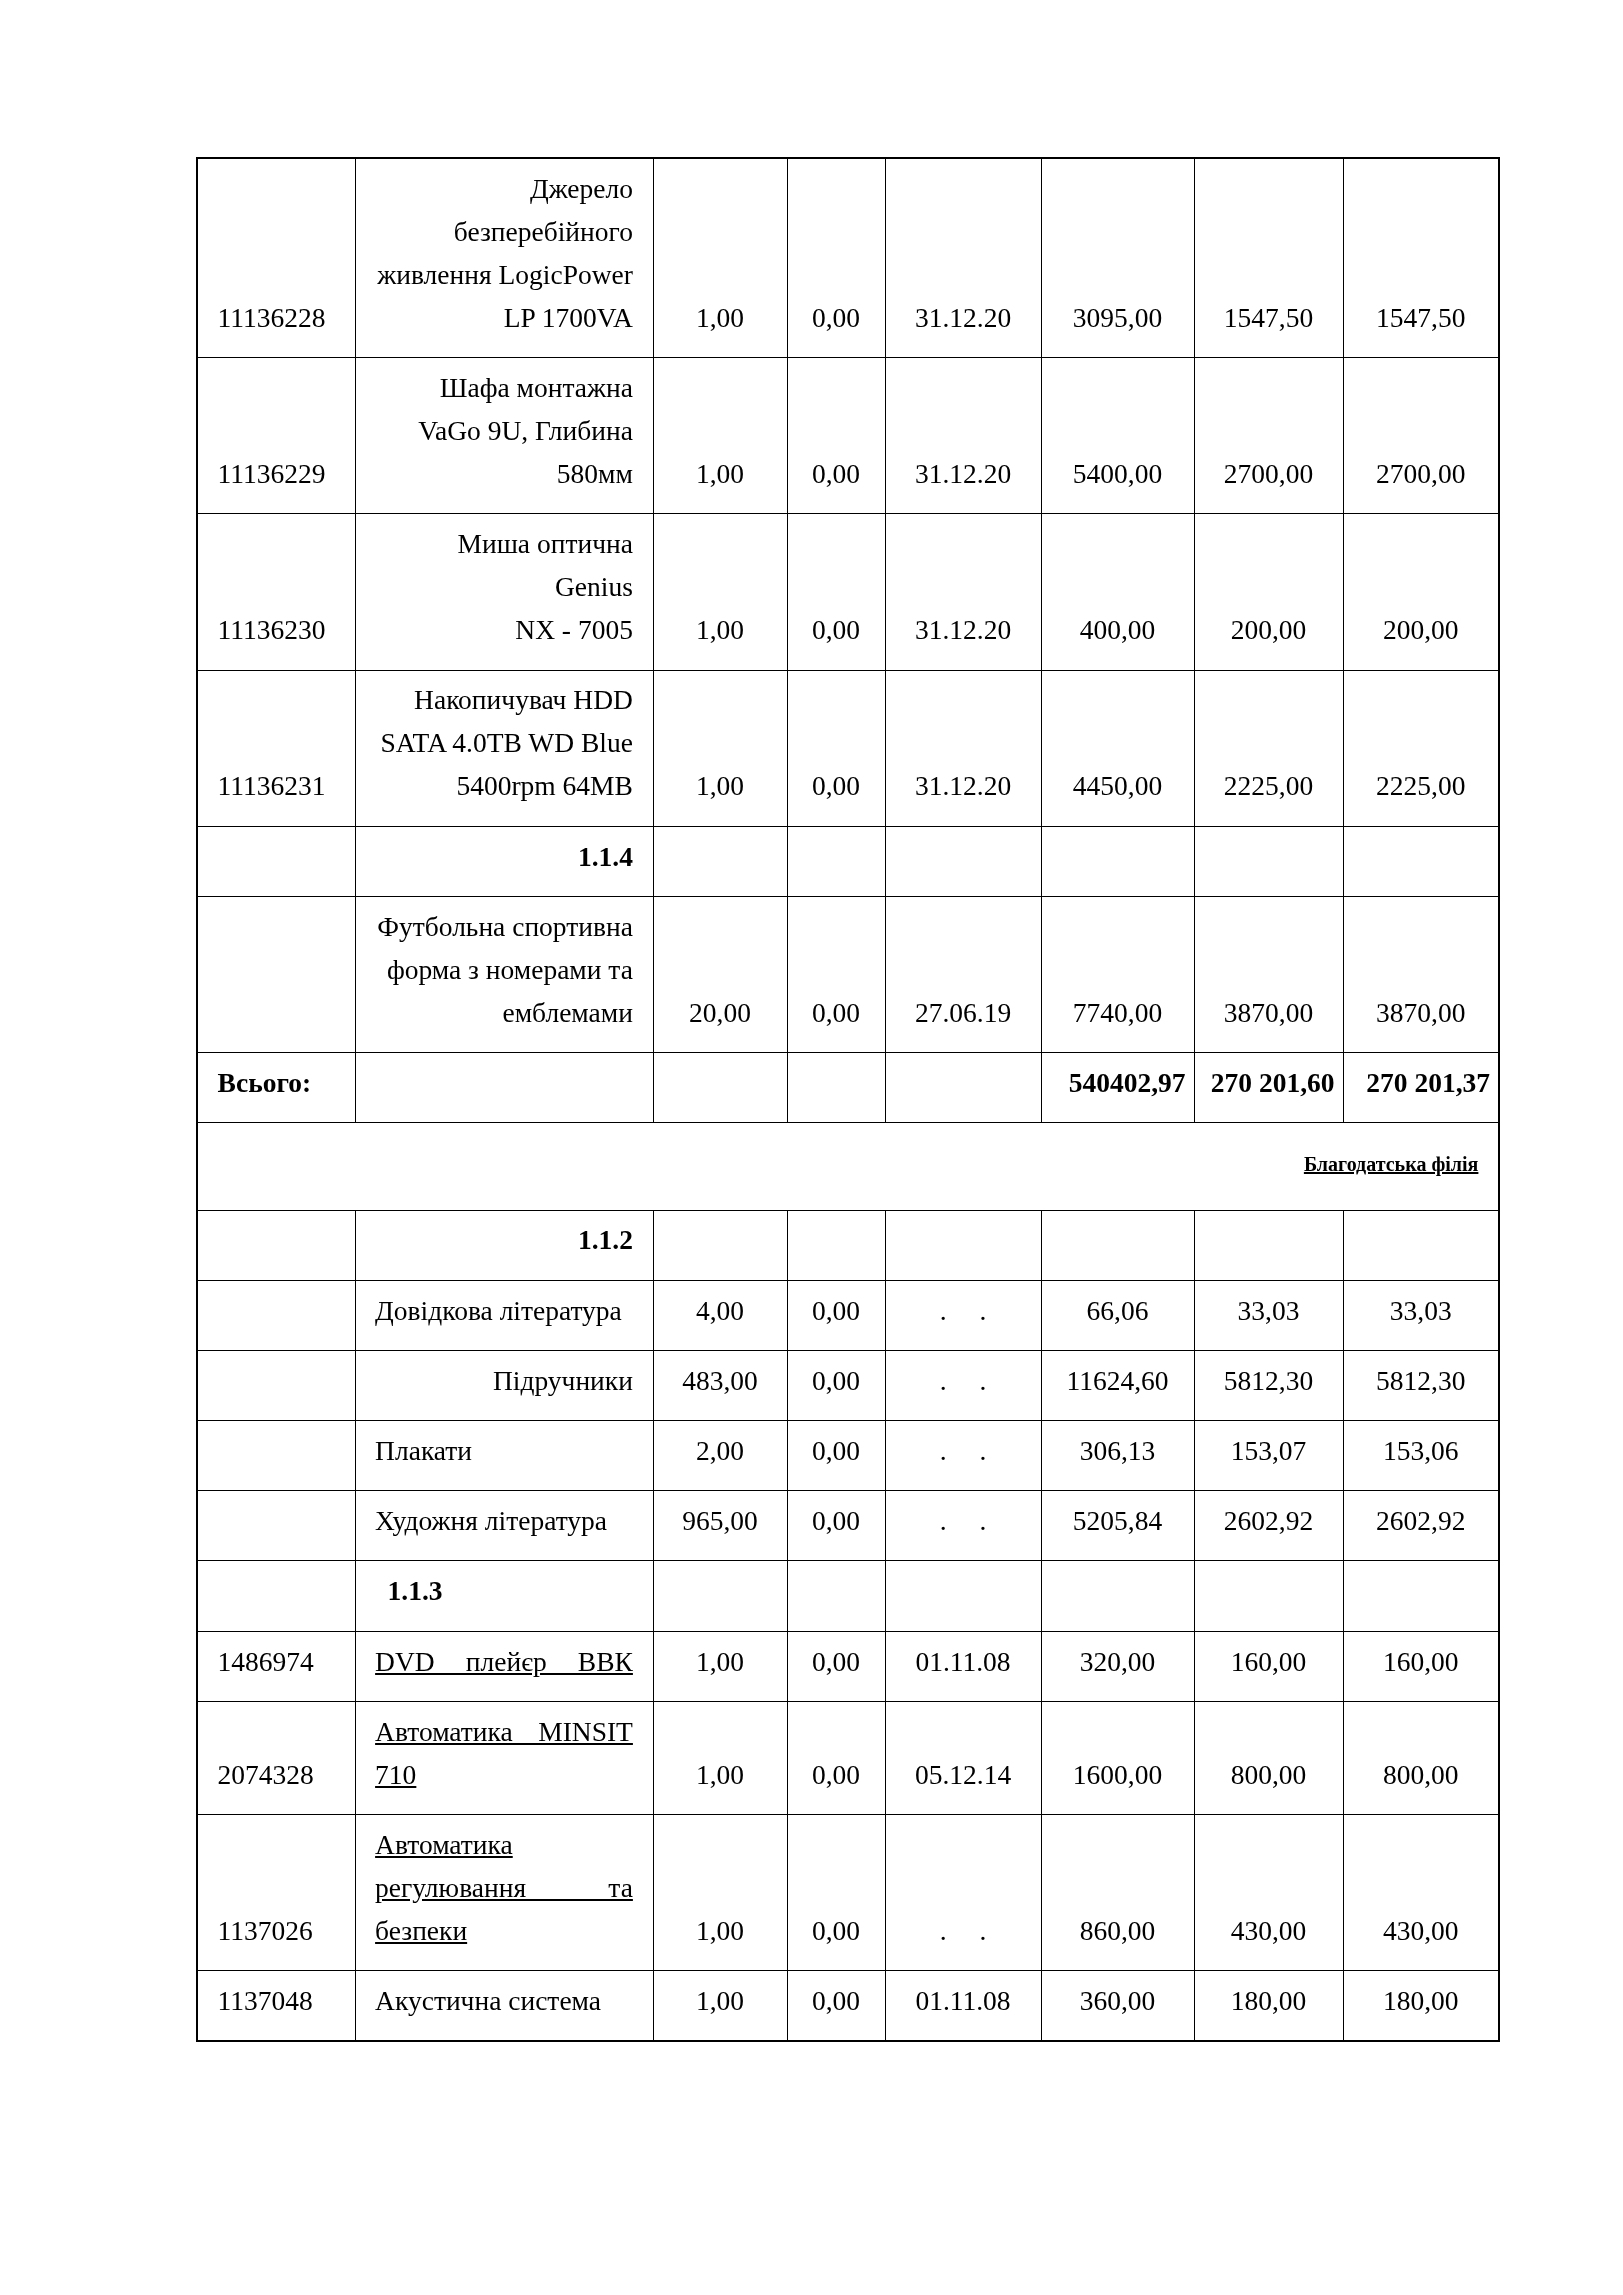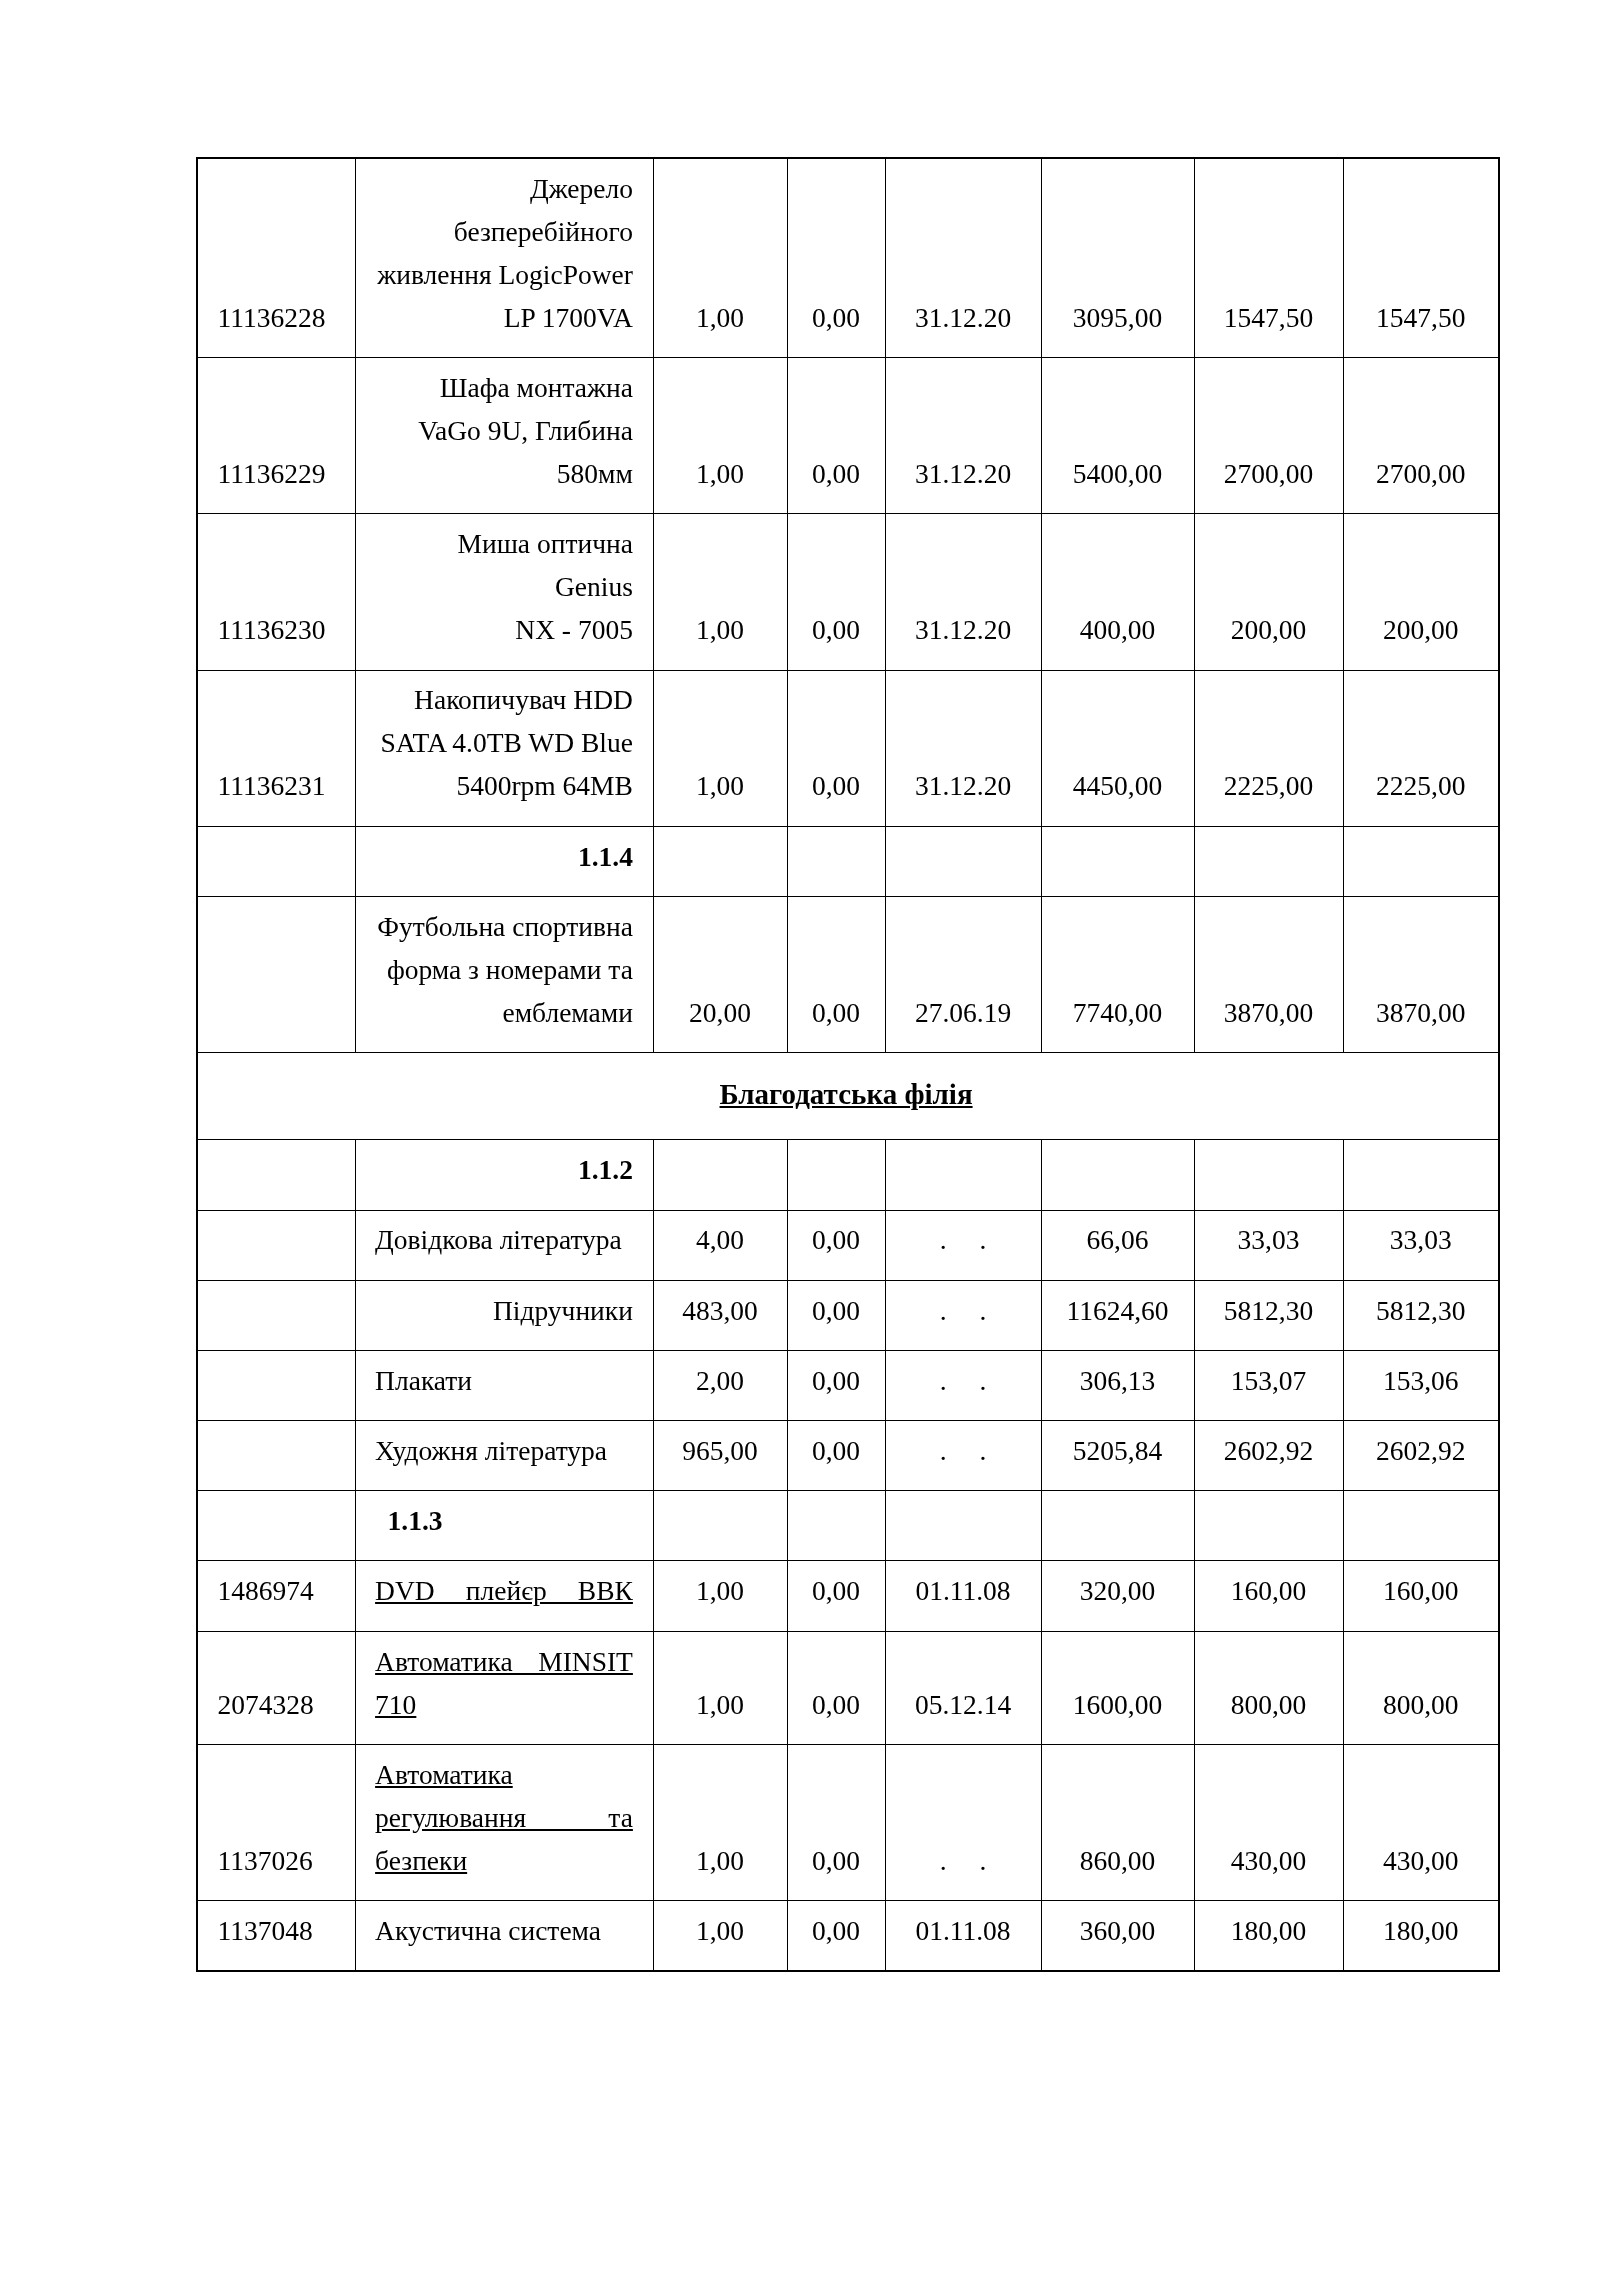--- a/index.html
+++ b/index.html
@@ -59,24 +59,24 @@
   tr.r-section td.c-name { font-weight: bold; padding-left: 32px; }
   tr.r-total td { font-weight: bold; }
   tr.r-total td.c-amt-total {
     text-align: right;
     padding-right: 7.9px;
     padding-left: 3.9px;
   }
   tr.r-branch td {
     font-weight: bold;
     text-decoration: underline;
-    text-align: center;
+    text-align: right;
     vertical-align: middle;
     padding: 19.6px 19.6px 23.6px 15.7px;
-    font-size: 29px;
+    font-size: 20px;
   }
 </style>
 </head>
 <body>
 
 <div class="page">
   <table class="inv">
     <colgroup>
       <col style="width:158px">
       <col style="width:298px">
@@ -151,20 +151,30 @@
           <td class="c-name al-right">Футбольна спортивна
 форма з номерами та
 емблемами</td>
           <td class="c-num">20,00</td>
           <td class="c-num">0,00</td>
           <td class="c-date">27.06.19</td>
           <td class="c-num">7740,00</td>
           <td class="c-num">3870,00</td>
           <td class="c-num">3870,00</td>
         </tr>
+        <tr class="r-total">
+          <td class="c-id">Всього:</td>
+          <td class="c-name"></td>
+          <td class="c-num"></td>
+          <td class="c-num"></td>
+          <td class="c-date"></td>
+          <td class="c-amt-total">540402,97</td>
+          <td class="c-amt-total">270 201,60</td>
+          <td class="c-amt-total">270 201,37</td>
+        </tr>
         <tr class="r-branch">
           <td colspan="8">Благодатська філія</td>
         </tr>
         <tr class="r-section">
           <td class="c-id"></td>
           <td class="c-name al-right">1.1.2</td>
           <td class="c-num"></td>
           <td class="c-num"></td>
           <td class="c-date"></td>
           <td class="c-num"></td>

